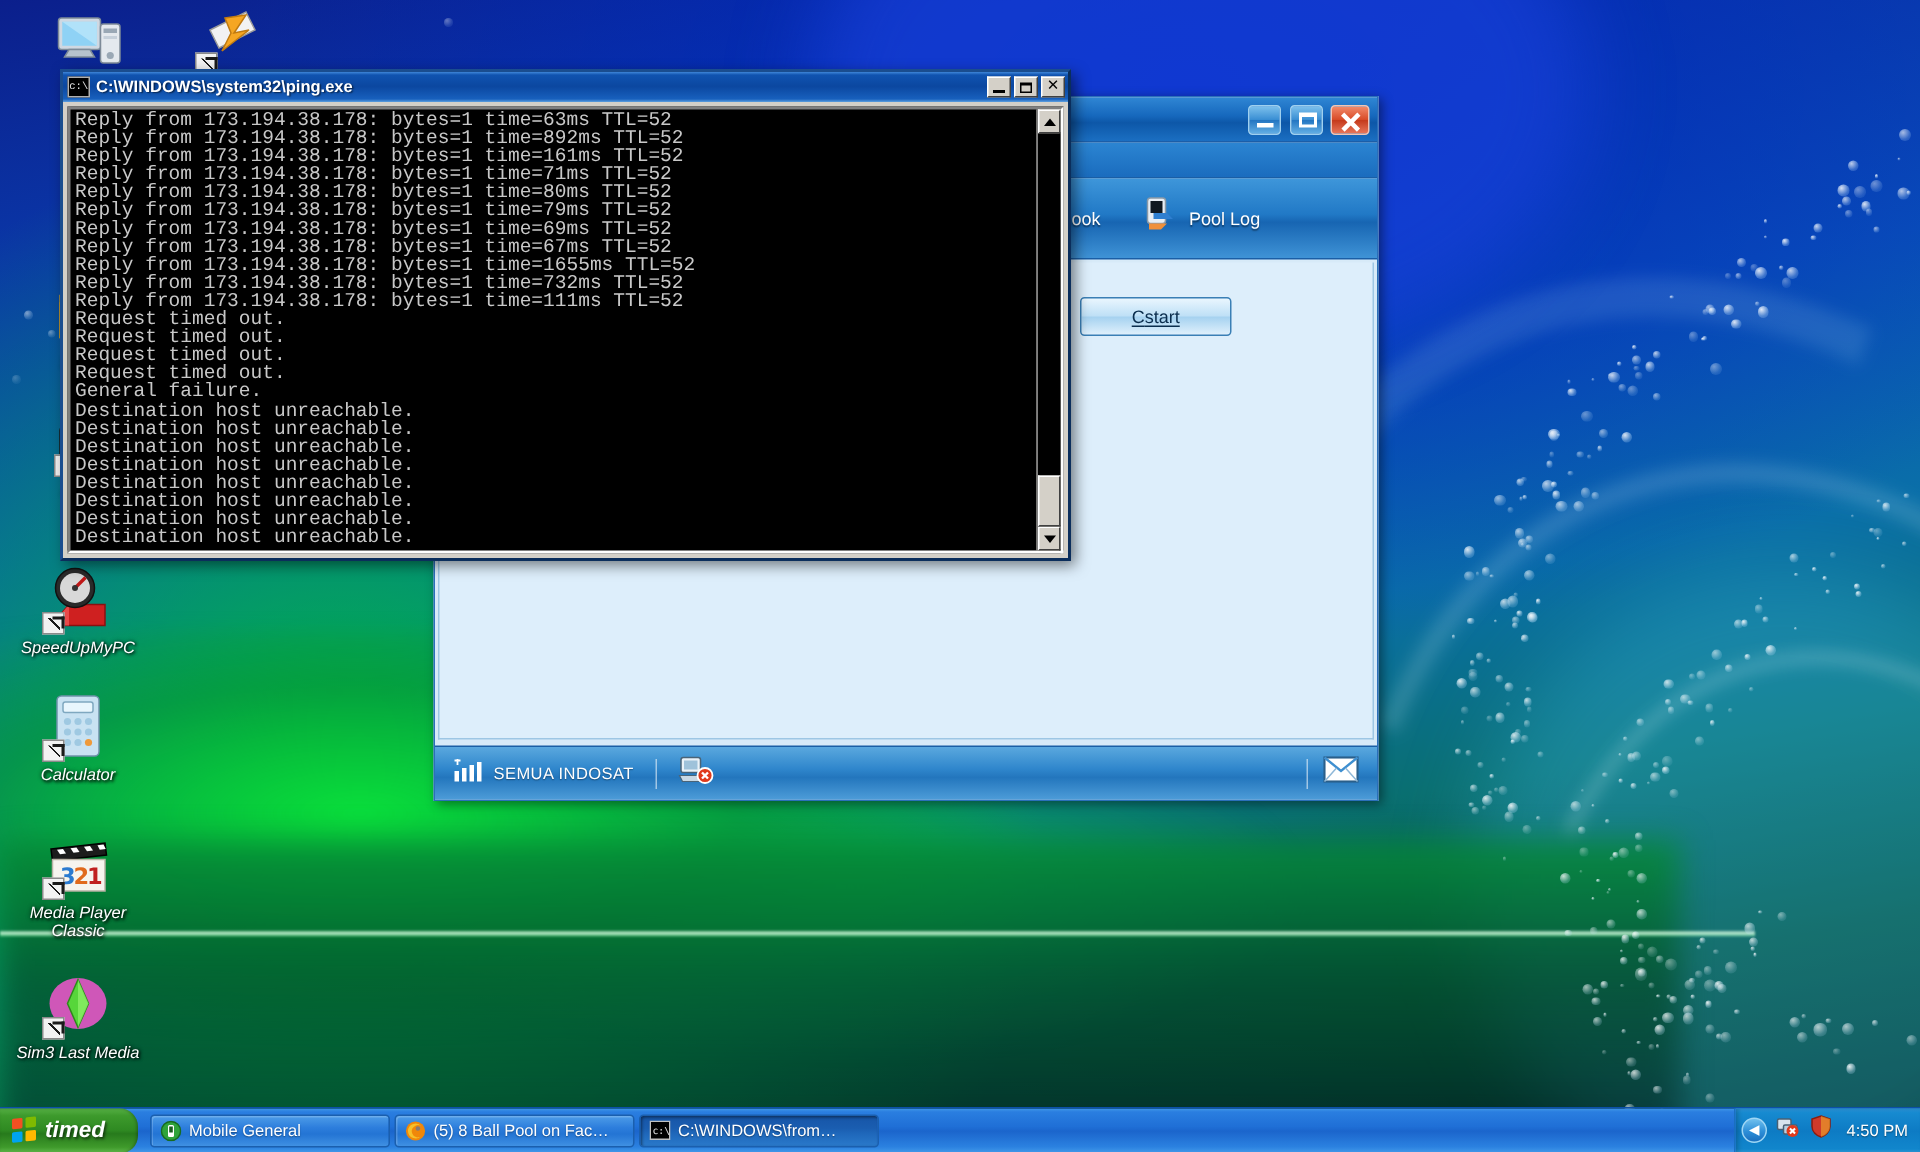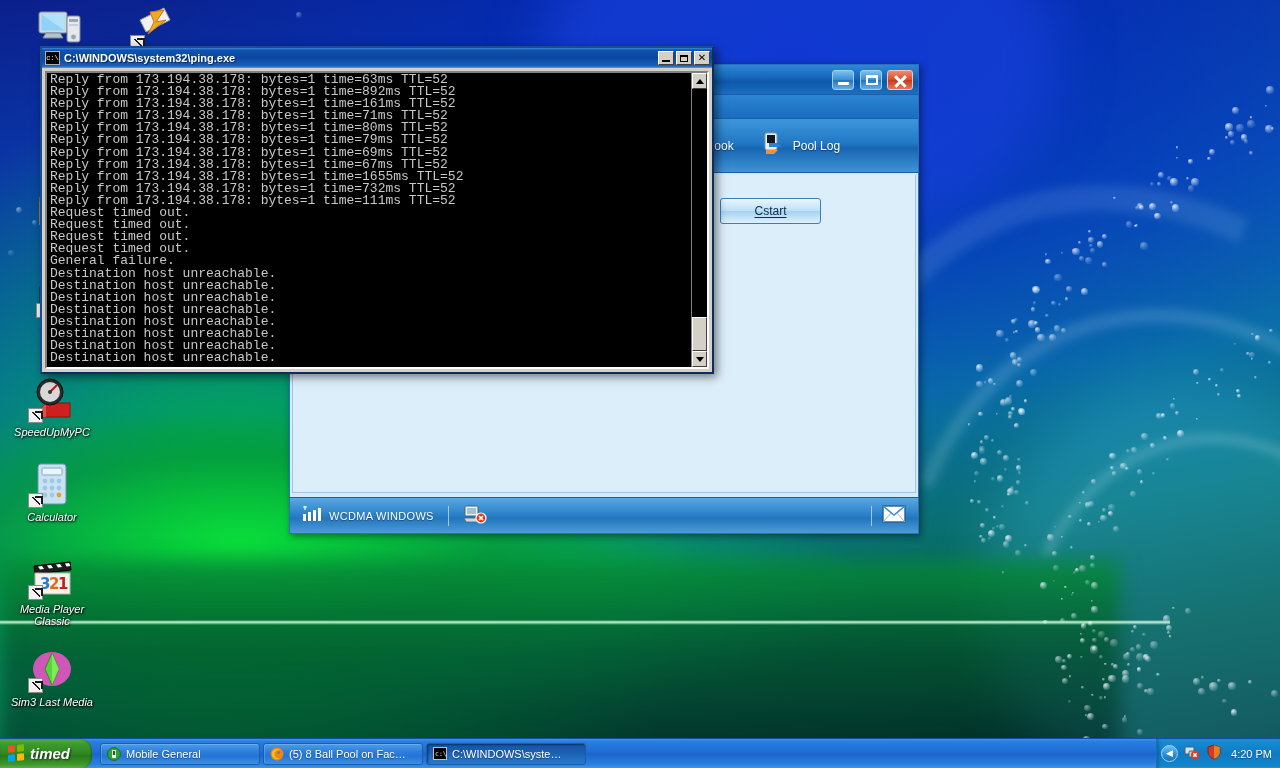--- a/index.html
+++ b/index.html
@@ -793,21 +793,21 @@
     <div id="mp-statusbar">
       <span>
         <svg width="20" height="17" viewBox="0 0 20 17">
           <path d="M3 1 L3 5 M1 2 L5 2" stroke="#fff" stroke-width="1.2" fill="none"></path>
           <rect x="1" y="9" width="3" height="7" fill="#fff"></rect>
           <rect x="6" y="7" width="3" height="9" fill="#fff"></rect>
           <rect x="11" y="5" width="3" height="11" fill="#fff"></rect>
           <rect x="16" y="3" width="3" height="13" fill="#fff"></rect>
         </svg>
       </span>
-      <span class="status-text">WCDMA WINDOWS</span>
+      <span class="status-text">SEMUA INDOSAT</span>
       <span class="sep"></span>
       <span>
         <svg width="24" height="22" viewBox="0 0 24 22">
           <rect x="2" y="3" width="13" height="10" rx="1.5" fill="#eaf2f8" stroke="#4a6478"></rect>
           <rect x="4" y="5" width="9" height="6" fill="#9fc2da"></rect>
           <path d="M1 15 L17 15 L15 19 L3 19 Z" fill="#c9d8e4" stroke="#4a6478" stroke-width=".8"></path>
           <circle cx="18" cy="15" r="5" fill="#e03a1c" stroke="#fff" stroke-width="1.2"></circle>
           <path d="M16 13 L20 17 M20 13 L16 17" stroke="#fff" stroke-width="1.6"></path>
         </svg>
       </span>
@@ -906,36 +906,36 @@
           </span>
           <span class="tlabel">(5) 8 Ball Pool on Fac…</span>
         </div>
         <div class="taskbtn active">
           <span style="display: flex; align-items: center; flex: 0 0 auto;">
             <svg width="14" height="13" viewBox="0 0 14 13">
         <rect x="0.5" y="0.5" width="13" height="12" fill="#000" stroke="#c0c0c0"></rect>
         <text x="2" y="9" font-family="DejaVu Sans Mono" font-size="6.5" fill="#e0e0e0">c:\</text>
             </svg>
           </span>
-          <span class="tlabel">C:\WINDOWS\syste…</span>
+          <span class="tlabel">C:\WINDOWS\from…</span>
         </div>
       </div>
     <div id="tray">
       <span id="tray-chevron">◀</span>
       <span>
         <svg width="16" height="16" viewBox="0 0 16 16">
           <rect x="1" y="3" width="9" height="7" rx="1" fill="#d8e4ee" stroke="#486074"></rect>
           <rect x="5" y="7" width="9" height="6" rx="1" fill="#b9cfe0" stroke="#486074"></rect>
           <circle cx="11" cy="11" r="4" fill="#e03a1c"></circle>
           <path d="M9.3 9.3 L12.7 12.7 M12.7 9.3 L9.3 12.7" stroke="#fff" stroke-width="1.4"></path>
         </svg>
       </span>
       <span>
         <svg width="16" height="16" viewBox="0 0 16 16">
           <path d="M8 1 L14 3 V8 C14 11.5 11 14 8 15 C5 14 2 11.5 2 8 V3 Z" fill="#d03a2a" stroke="#8a1c10"></path>
           <path d="M8 1 L8 15 C5 14 2 11.5 2 8 V3 Z" fill="#e8b020" opacity=".0"></path>
           <path d="M8 1 L14 3 V8 C14 11.5 11 14 8 15 Z" fill="#f0b429" opacity=".55"></path>
         </svg>
       </span>
-      <span id="tray-clock">4:20 PM</span>
+      <span id="tray-clock">4:50 PM</span>
     </div>
   </div>
 </div>
 
 </body></html>

